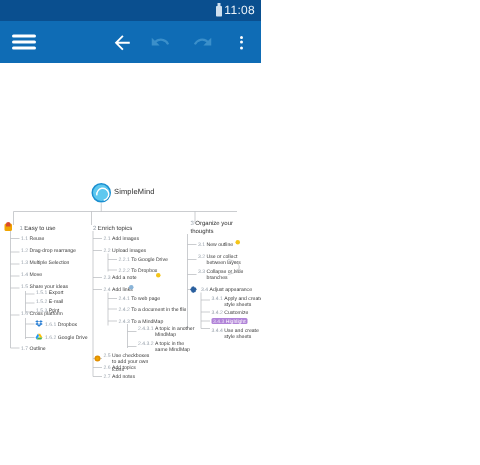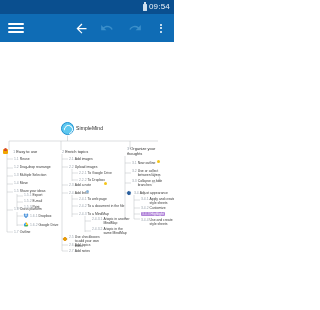--- a/index.html
+++ b/index.html
@@ -93,21 +93,21 @@
   .dot-o{ position:absolute; width:4px; height:4px; background:#f0a500; border-radius:50%;
           border:.6px solid #e08e00; }
 
   .hl{ background:#b184d8; color:#ffffff; padding:0 1px; border-radius:1px; }
 </style>
 </head>
 <body>
 
 <div id="statusbar">
   <span class="batt"></span>
-  <span id="clock">09:54</span>
+  <span id="clock">11:08</span>
 </div>
 
 <div id="toolbar">
   <div class="tb-btn" id="btn-menu">
     <span class="ham">
         <i></i>
         <i></i>
         <i></i>
       </span>
   </div>

